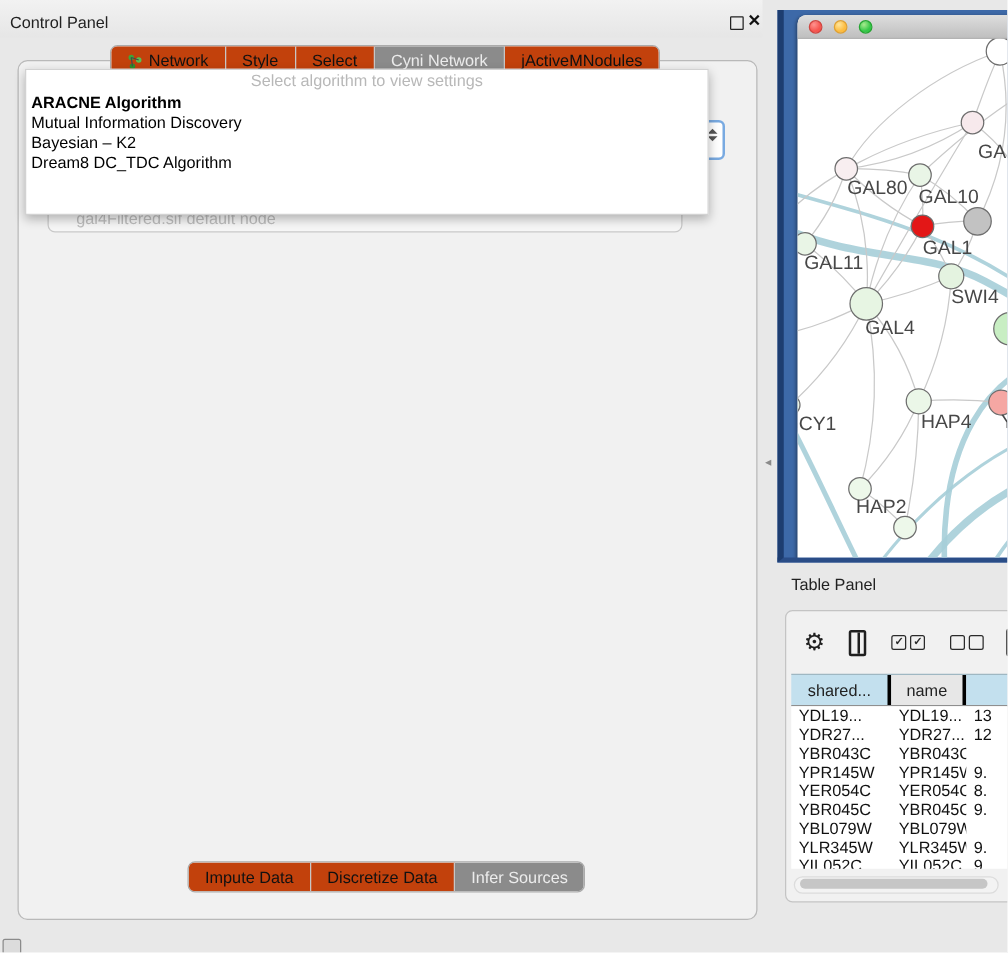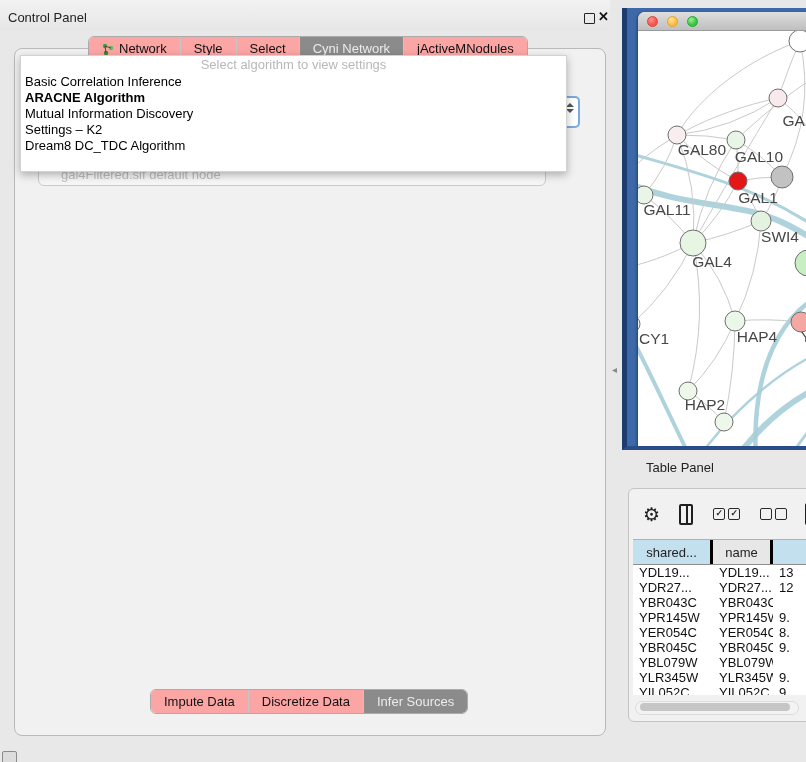--- a/index.html
+++ b/index.html
@@ -9,21 +9,21 @@
 
   
   .cp-titlebar{left:0;top:0;width:610px;height:30px;background:linear-gradient(#f2f2f2,#e6e6e6);}
   .cp-title{left:8px;top:10px;font-size:13px;color:#222;}
   .float-box{left:584px;top:13px;width:9px;height:9px;border:1.5px solid #222;border-radius:1px;}
   .close-x{left:598px;top:9px;font-size:13px;font-weight:bold;color:#111;cursor:default;}
 
   .tabbar{left:88px;top:36px;height:23px;display:flex;z-index:4;
           border:1px solid #ababab;border-radius:6px 6px 0 0;overflow:hidden;background:#fdfdfd;}
   .tab{display:flex;align-items:center;justify-content:center;padding:0 13px;font-size:13px;
-       color:#111;border-right:1px solid #c6c6c6;background:#fca5a5;white-space:nowrap;}
+       color:#111;border-right:1px solid #c6c6c6;background:#c2410c;white-space:nowrap;}
   .tab:last-child{border-right:none;justify-content:center;}
   .tab.sel{background:#8b8b8b;color:#ececec;}
   .tab .ticon{margin-right:5px;display:inline-flex;}
 
   .cp-body{left:14px;top:48px;width:590px;height:686px;background:#f1f1f1;
            border:1px solid #b9b9b9;border-radius:8px;z-index:1;}
 
   
   .dropdown{left:20px;top:55px;width:545px;height:115px;background:#fff;border:1px solid #d2d2d2;
             box-shadow:0 3px 8px rgba(0,0,0,.28);z-index:6;}
@@ -86,21 +86,21 @@
               border-radius:7px 0 0 0;box-shadow:-1px 1px 3px rgba(0,0,0,.4);overflow:hidden;}
   .net-titlebar{position:absolute;left:0;top:0;width:100%;height:18px;
                 background:linear-gradient(#dedede,#bfbfbf);border-bottom:1px solid #9a9a9a;}
   .light{position:absolute;top:3.5px;width:11px;height:11px;border-radius:50%;box-sizing:border-box;}
   .light.red{left:9px;background:radial-gradient(circle at 35% 30%,#ff938f,#f6554f 60%);border:1px solid #d04540;}
   .light.yellow{left:29px;background:radial-gradient(circle at 35% 30%,#ffe59b,#fdbc40 60%);border:1px solid #dfa133;}
   .light.green{left:49px;background:radial-gradient(circle at 35% 30%,#a8eb8f,#35c748 60%);border:1px solid #26a532;}
   #netsvg{position:absolute;left:0;top:19px;}
 
   
-  .tp-title{left:646px;top:460px;font-size:13px;color:#222;}
+  .tp-title{left:633px;top:460px;font-size:13px;color:#222;}
   .tp-window{left:628px;top:488px;width:190px;height:232px;background:#f1f1f1;border:1px solid #c4c4c4;
              border-radius:6px;overflow:hidden;}
   .tp-toolbar{position:absolute;left:0;top:6px;width:100%;height:38px;display:flex;align-items:center;}
   .gear{font-size:19px;color:#1f1f1f;margin-left:14px;}
   .cols-icon{width:15px;height:17px;border:2px solid #1f1f1f;border-radius:2px;margin-left:19px;position:relative;}
   .cols-icon:before{content:"";position:absolute;left:50%;top:0;width:2px;height:100%;background:#1f1f1f;}
   .pair{display:flex;gap:3px;margin-left:20px;}
   .mini-box{width:10px;height:10px;border:1.5px solid #2a2a2a;border-radius:2px;font-size:9px;line-height:9px;
             text-align:center;color:#2a2a2a;font-weight:bold;}
   .doc-icon{width:14px;height:18px;border:2px solid #1f1f1f;border-radius:2px;margin-left:18px;}
@@ -161,24 +161,23 @@
   <div class="abs blue-combo">
     <div class="stepper" style="margin:5px auto 0;">
         <i class="up"></i>
         <i class="dn"></i>
       </div>
   </div>
 
   <div class="abs dropdown">
     <div class="dd-ph">Select algorithm to view settings</div>
     <div id="dd-items">
-        <div class="dd-item">Basic Correlation Inference</div>
         <div class="dd-item bold">ARACNE Algorithm</div>
         <div class="dd-item">Mutual Information Discovery</div>
-        <div class="dd-item">Settings – K2</div>
+        <div class="dd-item">Bayesian – K2</div>
         <div class="dd-item">Dream8 DC_TDC Algorithm</div>
       </div>
   </div>
 
   <div class="abs group" style="left:22px;top:193px;width:552px;height:465px;">
     <span class="legend">Cyni Algorithm Settings</span>
   </div>
   <div class="abs vscroll" style="left:578px;top:196px;height:460px;">
     <div class="thumb" style="height:444px;"></div>
   </div>

